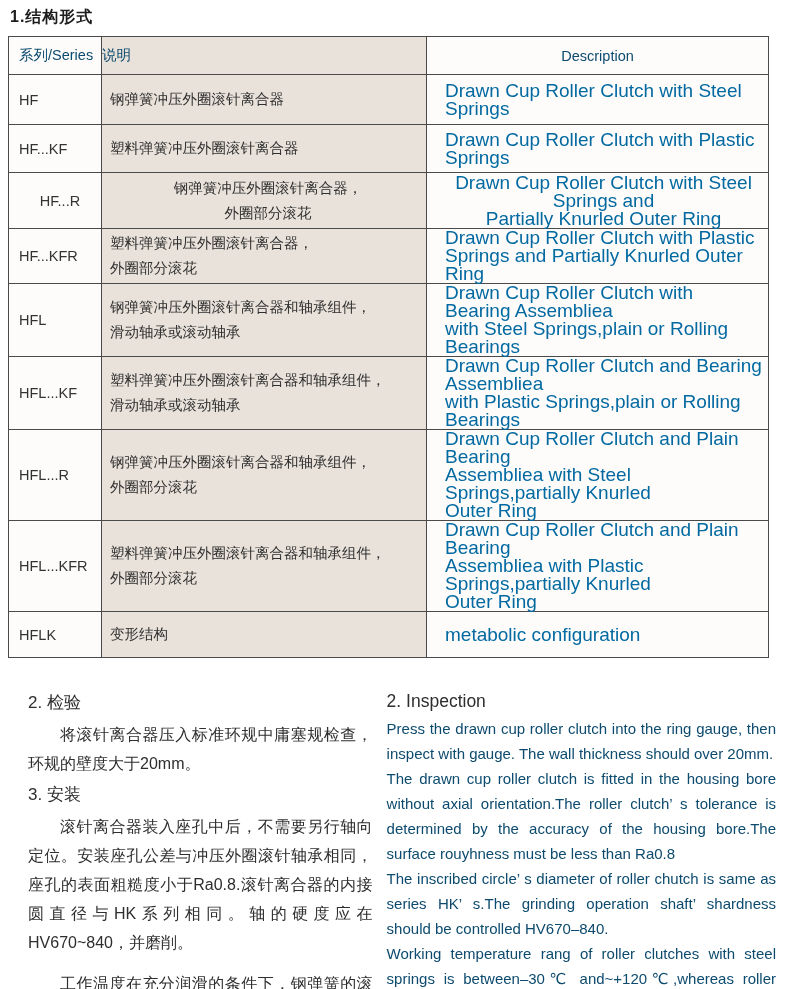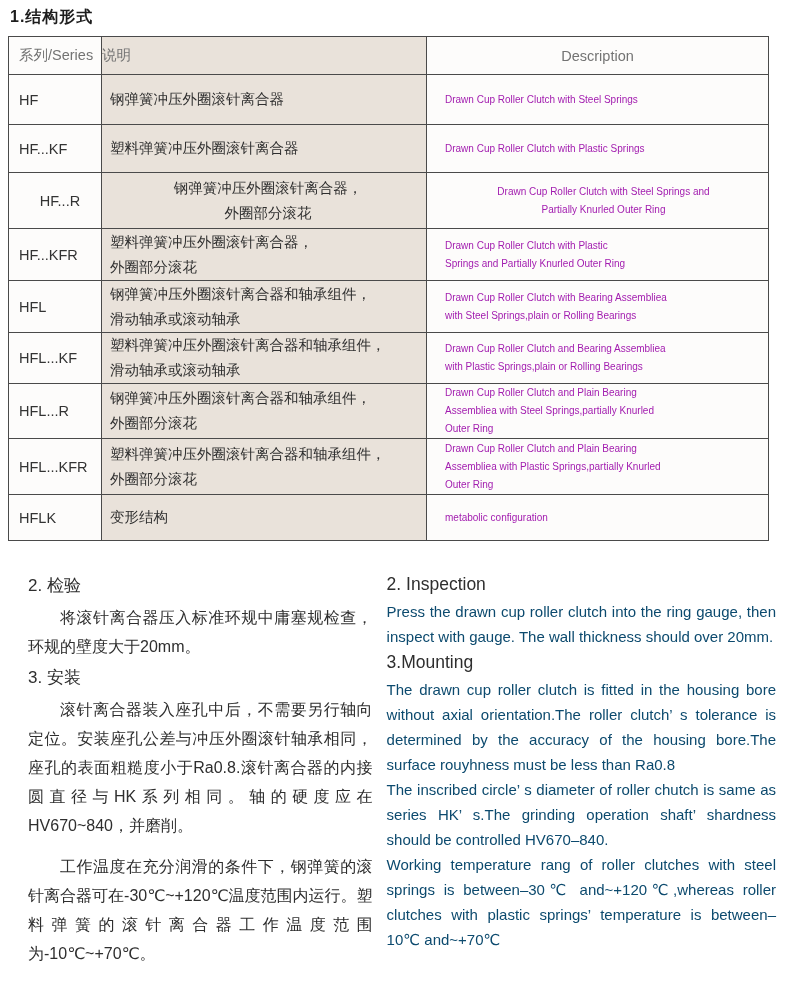--- a/index.html
+++ b/index.html
@@ -32,21 +32,21 @@
     vertical-align: middle;
   }
   col.c1 { width: 93px; }
   col.c2 { width: 325px; }
   col.c3 { width: 342px; }
 
   thead tr { height: 38px; }
   thead th {
     font-weight: normal;
     font-size: 14.5px;
-    color: #737373;
+    color: #0c4a6e;
     background: #fdfcfb;
   }
   thead th.h-series { text-align: left; padding-left: 10px; }
   thead th.h-cn { text-align: left; background: #e9e2da; margin-top: 8px; }
   thead th.h-en { text-align: center; }
 
   tbody tr:nth-child(1) { height: 50px; }
   tbody tr:nth-child(2) { height: 48px; }
   tbody tr:nth-child(3) { height: 56px; text-align: center; }
   tbody tr:nth-child(4) { height: 52px; }
@@ -64,25 +64,25 @@
   }
   td.cn-cell {
     background: #e9e2da;
     font-size: 14.5px;
     line-height: 25px;
     padding-left: 8px;
     color: #2f2f2f;
   }
   td.en-cell {
     background: #fdfcfb;
-    font-size: 10px;
+    font-size: 19px;
     line-height: 18px;
     padding-left: 18px;
     padding-right: 6px;
-    color: #a21caf;
+    color: #0369a1;
   }
 
   .columns {
     display: flex;
     margin-top: 30px;
     margin-left: 20px;
   }
   .col-left  { width: 354px; margin-right: 14px; }
   .col-right { width: 400px; }
 
@@ -242,20 +242,19 @@
       <div class="cn-heading">2. 检验</div>
       <p class="cn-para">将滚针离合器压入标准环规中庸塞规检查，环规的壁度大于20mm。</p>
       <div class="cn-heading">3. 安装</div>
       <p class="cn-para">滚针离合器装入座孔中后，不需要另行轴向定位。安装座孔公差与冲压外圈滚针轴承相同，座孔的表面粗糙度小于Ra0.8.滚针离合器的内接圆直径与HK系列相同。轴的硬度应在HV670~840，并磨削。</p>
       <p class="cn-para gap-before">工作温度在充分润滑的条件下，钢弹簧的滚针离合器可在-30℃~+120℃温度范围内运行。塑料弹簧的滚针离合器工作温度范围为-10℃~+70℃。</p>
     </div>
 
     <div class="col-right">
       <div class="en-heading">2. Inspection</div>
       <p class="en-para">Press the drawn cup roller clutch into the ring gauge, then inspect with gauge. The wall thickness should over 20mm.</p>
-      <div class="en-heading">3.Mounting</div>
       <p class="en-para">The drawn cup roller clutch is fitted in the housing bore without axial orientation.The roller clutch’ s tolerance is determined by the accuracy of the housing bore.The surface rouyhness must be less than Ra0.8</p>
       <p class="en-para">The inscribed circle’ s diameter of roller chutch is same as series HK’ s.The grinding operation shaft’ shardness should be controlled HV670–840.</p>
       <p class="en-para">Working temperature rang of roller clutches with steel springs is between–30℃ and~+120℃,whereas roller clutches with plastic springs’ temperature is between–10℃ and~+70℃</p>
     </div>
 
   </div>
 </div>
 
 </body></html>

